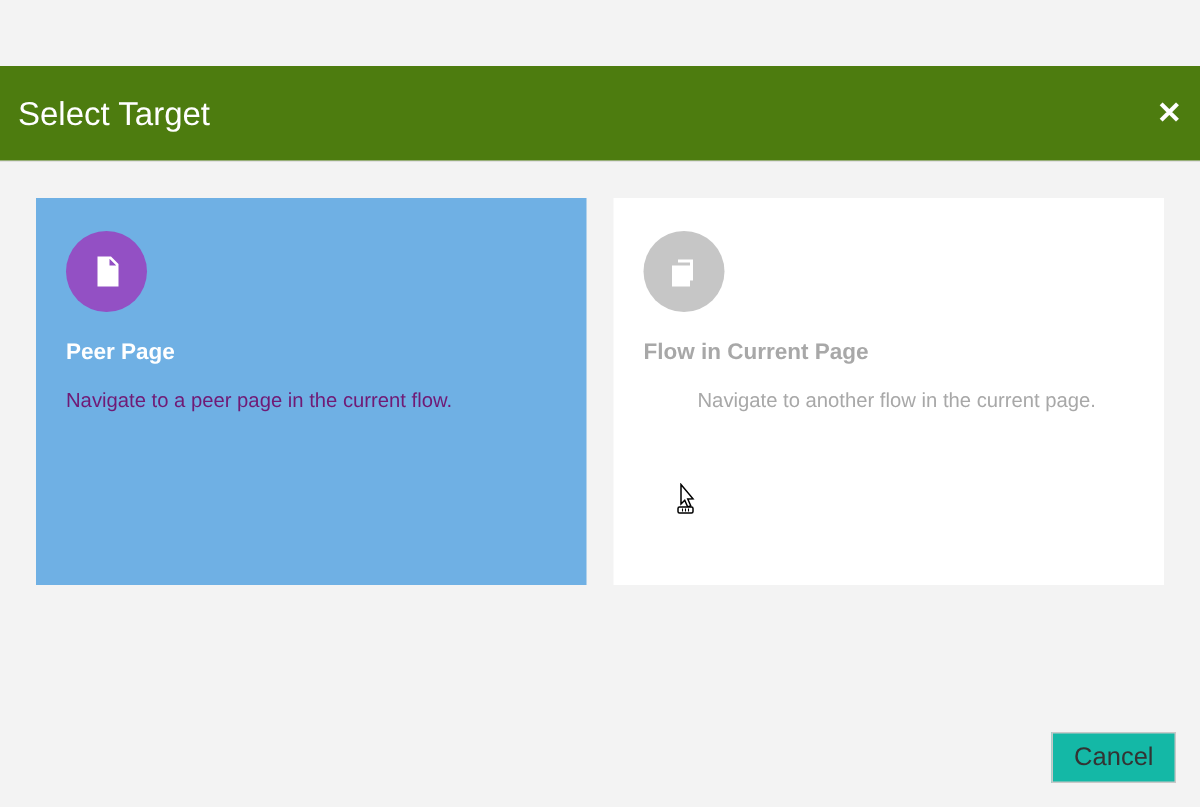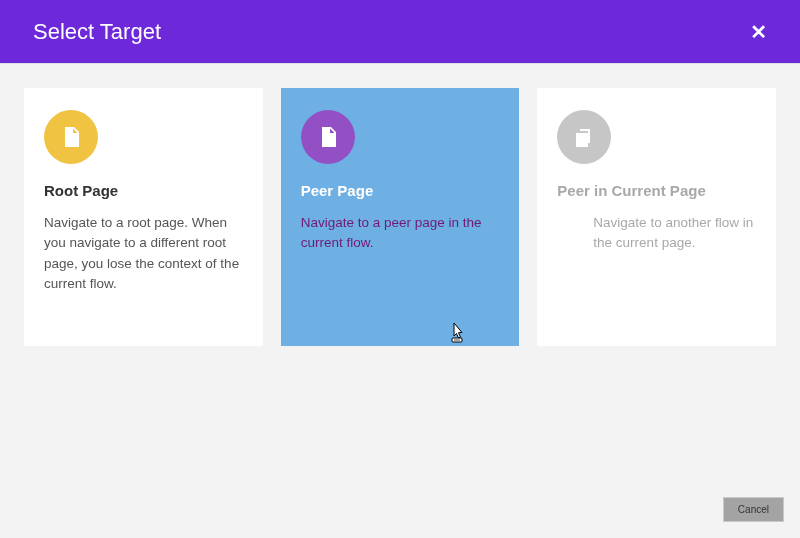--- a/index.html
+++ b/index.html
@@ -9,27 +9,28 @@
     }
     body {
       font-family: "Segoe UI", Arial, sans-serif;
       background: #f3f3f3;
       width: 800px;
       height: 538px;
       overflow: hidden;
       position: relative;
     }
     .header {
-      background: #6d28d9;
+      background: #4d7c0f;
       height: 64px;
       display: flex;
       align-items: center;
       justify-content: space-between;
-      padding: 0 33px;
+      padding: 0 12px;
       border-bottom: 1px solid #e0e0e0;
+      margin-top: 44px;
     }
     .header-title {
       color: #ffffff;
       font-size: 22px;
       font-weight: 300;
     }
     .close-btn {
       color: #ffffff;
       font-size: 20px;
       cursor: pointer;
@@ -91,24 +92,24 @@
       font-size: 13.5px;
       color: #555555;
       line-height: 1.5;
     }
     .footer {
       position: absolute;
       bottom: 16px;
       right: 16px;
     }
     .cancel-btn {
-      background: #a3a3a3;
+      background: #14b8a6;
       border: 1px solid #c8c8c8;
       padding: 6px 14px;
-      font-size: 10px;
+      font-size: 17px;
       color: #333333;
       cursor: pointer;
       font-family: inherit;
     }
     .cursor {
       position: absolute;
       left: 449px;
       top: 322px;
       width: 18px;
       height: 22px;
@@ -119,47 +120,38 @@
 </head>
 <body>
 
 <div class="header">
   <div class="header-title">Select Target</div>
   <div class="close-btn">✕</div>
 </div>
 
 <div class="content">
 
-  <div class="card">
-    <div class="icon-circle icon-yellow">
-      <svg viewBox="0 0 24 24">
-          <path d="M6 2h9l5 5v15H6V2zm8 1.5V8h4.5L14 3.5zM9 15h6v1.5H9V15zm0-3h6v1.5H9V12z"></path>
-        </svg>
-    </div>
-    <div class="card-title">Root Page</div>
-    <div class="card-desc">Navigate to a root page. When you navigate to a different root page, you lose the context of the current flow.</div>
-  </div>
 
   <div class="card hovered">
     <div class="icon-circle icon-purple">
       <svg viewBox="0 0 24 24">
           <path d="M6 2h9l5 5v15H6V2zm8 1.5V8h4.5L14 3.5z"></path>
         </svg>
     </div>
     <div class="card-title">Peer Page</div>
     <div class="card-desc">Navigate to a peer page in the current flow.</div>
   </div>
 
   <div class="card disabled">
     <div class="icon-circle icon-gray">
       <svg viewBox="0 0 24 24">
           <path d="M8 4h10v14h-2V6H8V4zM4 8h12v14H4V8z"></path>
         </svg>
     </div>
-    <div class="card-title">Peer in Current Page</div>
+    <div class="card-title">Flow in Current Page</div>
     <div class="card-desc">Navigate to another flow in the current page.</div>
   </div>
 
 </div>
 
 <div class="footer">
   <button class="cancel-btn">Cancel</button>
 </div>
 
 <svg class="cursor" viewBox="0 0 18 22">

